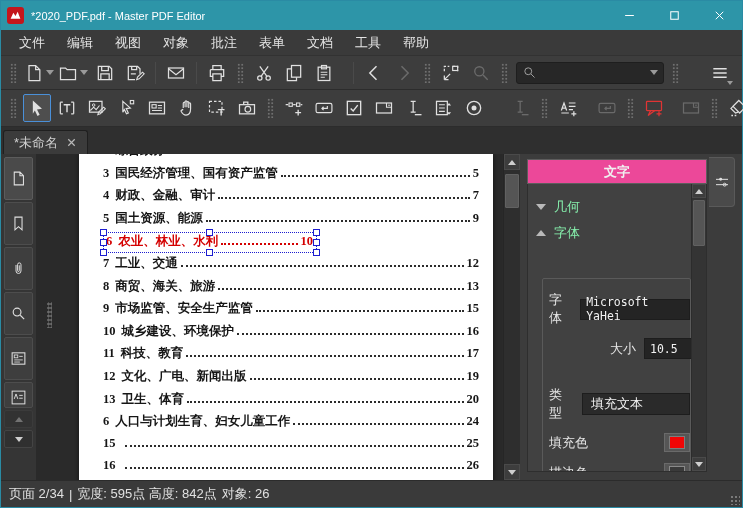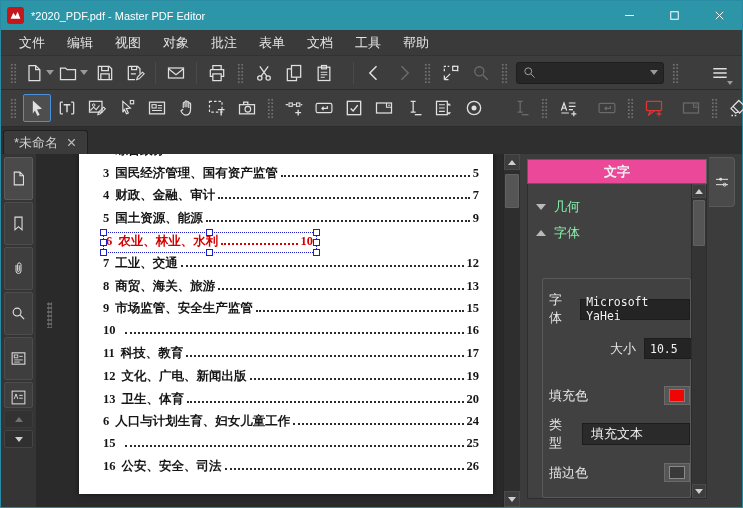--- a/index.html
+++ b/index.html
@@ -639,20 +639,21 @@
               <span>13</span>
           </div>
           <div class="toc-row">
             <span class="toc-num">9</span>
               <span>市场监管、安全生产监管</span>
               <span class="toc-dots"></span>
               <span>15</span>
           </div>
           <div class="toc-row">
             <span class="toc-num">10</span>
+              <span>城乡建设、环境保护</span>
               <span class="toc-dots"></span>
               <span>16</span>
           </div>
           <div class="toc-row">
             <span class="toc-num">11</span>
               <span>科技、教育</span>
               <span class="toc-dots"></span>
               <span>17</span>
           </div>
           <div class="toc-row">
@@ -673,21 +674,20 @@
               <span class="toc-dots"></span>
               <span>24</span>
           </div>
           <div class="toc-row">
             <span class="toc-num">15</span>
               <span class="toc-dots"></span>
               <span>25</span>
           </div>
           <div class="toc-row">
             <span class="toc-num">16</span>
-              <span>公安、安全、司法</span>
               <span class="toc-dots"></span>
               <span>26</span>
           </div>
 
         </div>
       </div>
 
       <div class="vscroll">
         <div class="scroll-btn">
             <span class="chev up"></span>
@@ -718,28 +718,28 @@
               <div class="frow">
                 <label>字体</label>
                 <div class="field font">Microsoft YaHei</div>
               </div>
               <div class="frow rightalign">
                 <label>大小</label>
                 <div class="field size">10.5</div>
               </div>
               <div class="gapv"></div>
               <div class="frow">
+                <label>类型</label>
+                <div class="dropdown">填充文本</div>
+              </div>
+              <div class="frow">
                 <label>填充色</label>
                 <div class="swatchbtn">
                     <span class="swatch fill"></span>
                   </div>
-              </div>
-              <div class="frow">
-                <label>类型</label>
-                <div class="dropdown">填充文本</div>
               </div>
               <div class="frow">
                 <label>描边色</label>
                 <div class="swatchbtn">
                     <span class="swatch stroke"></span>
                   </div>
               </div>
 
             </div>
           </div>
@@ -759,14 +759,21 @@
       <div class="rstrip">
         <div class="rtab">
           <svg class="ic" style="width:16px;height:16px">
               <use href="#i-sliders"></use>
             </svg>
         </div>
       </div>
     </div>
   </div>
 
+  <div class="statusbar">
+    <span>页面 2/34</span>
+    <span>|</span>
+    <span>宽度: 595点 高度: 842点</span>
+    <span>对象: 26</span>
+    <span class="resize-grip"></span>
+  </div>
 
 </div>
 
 </body></html>

